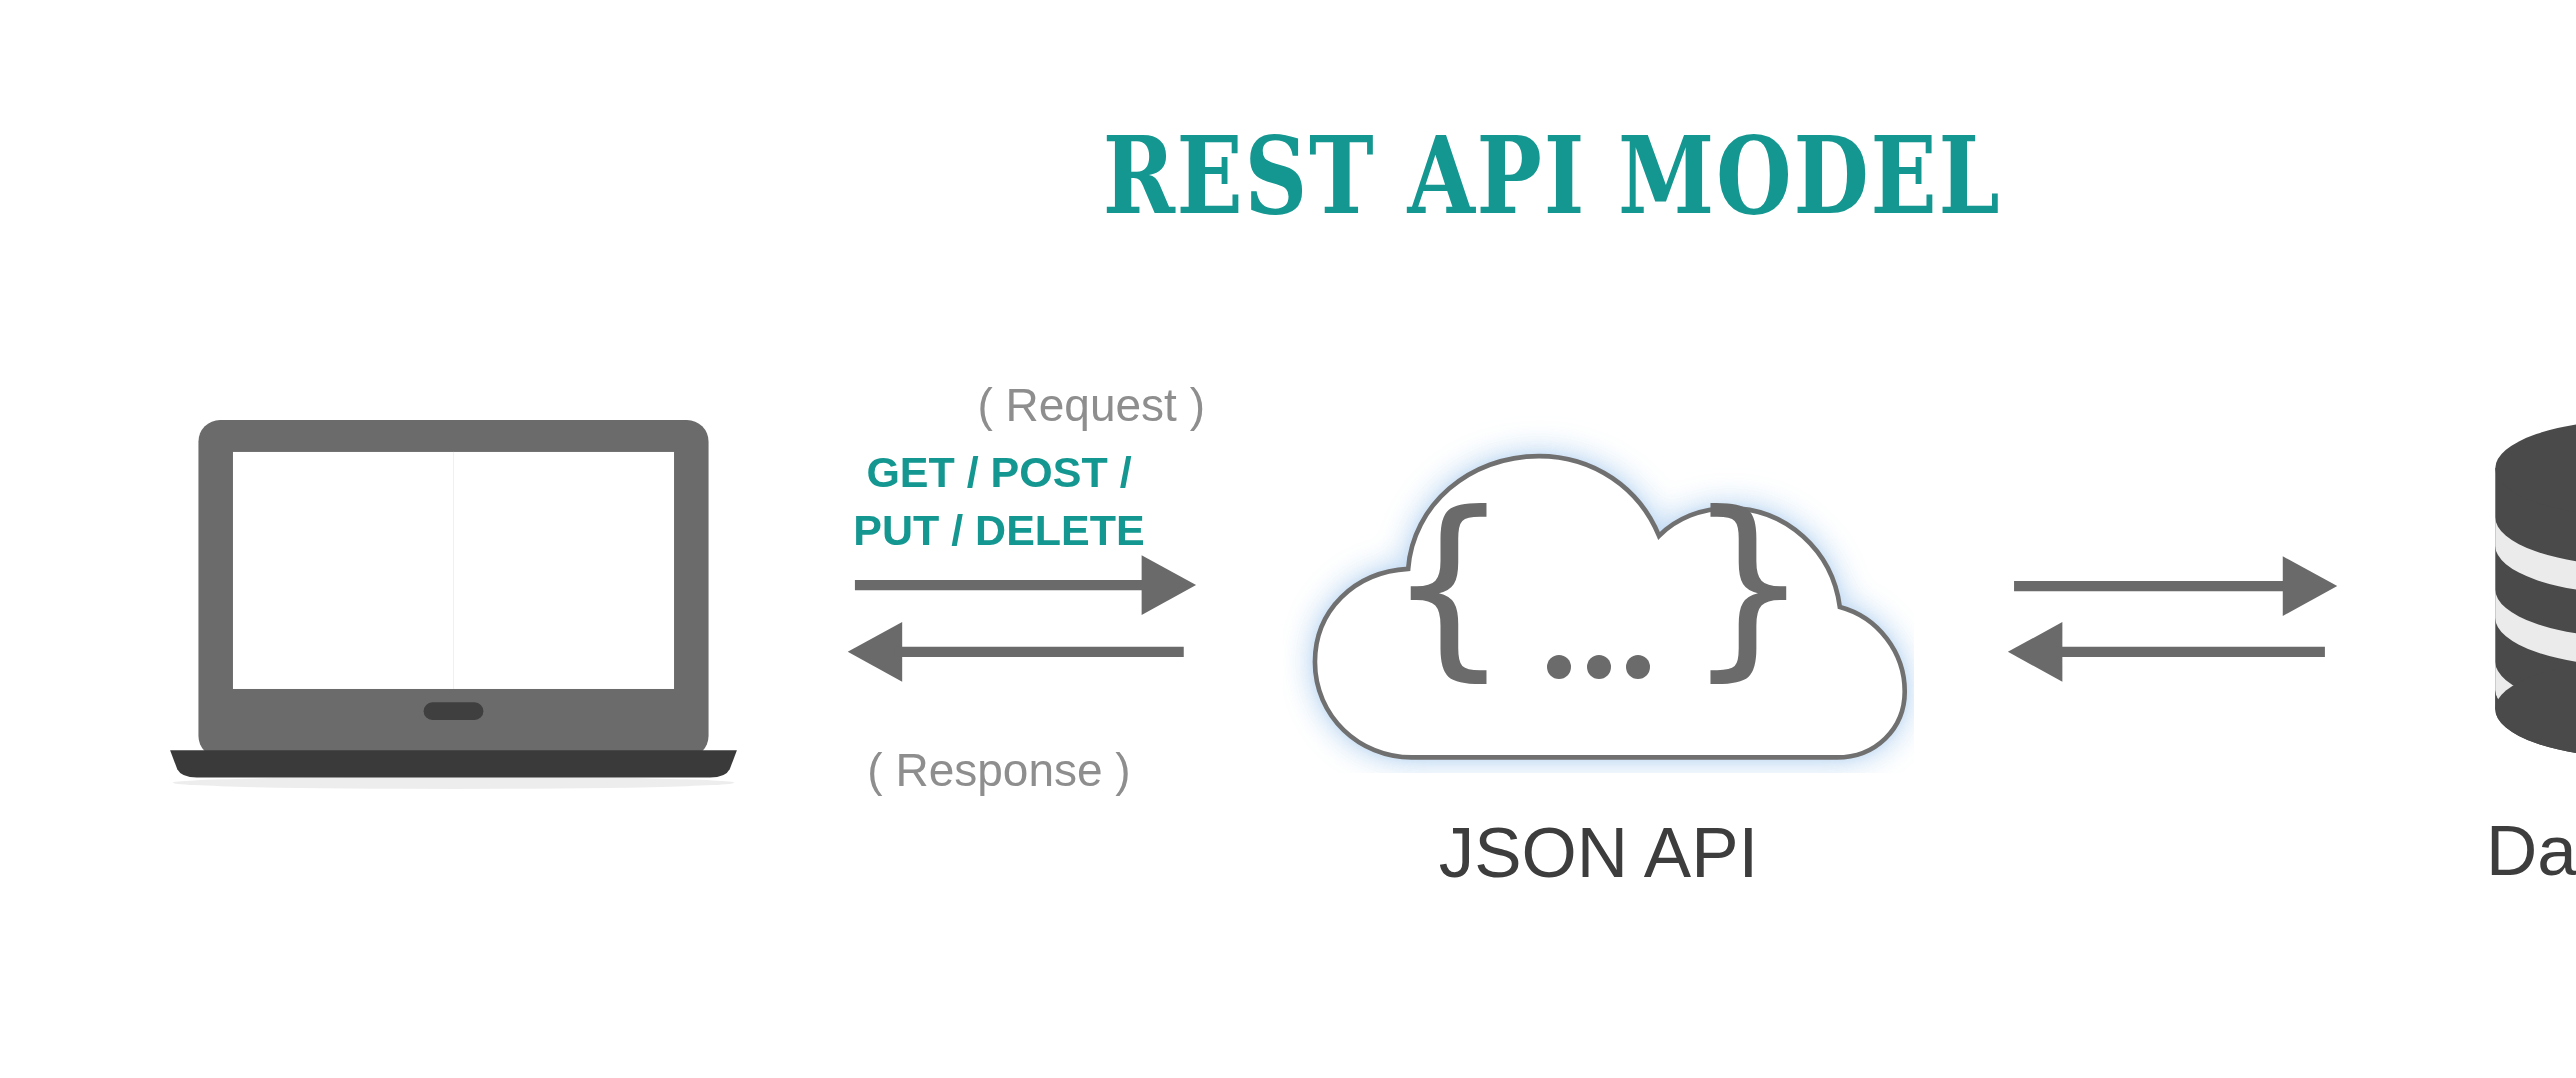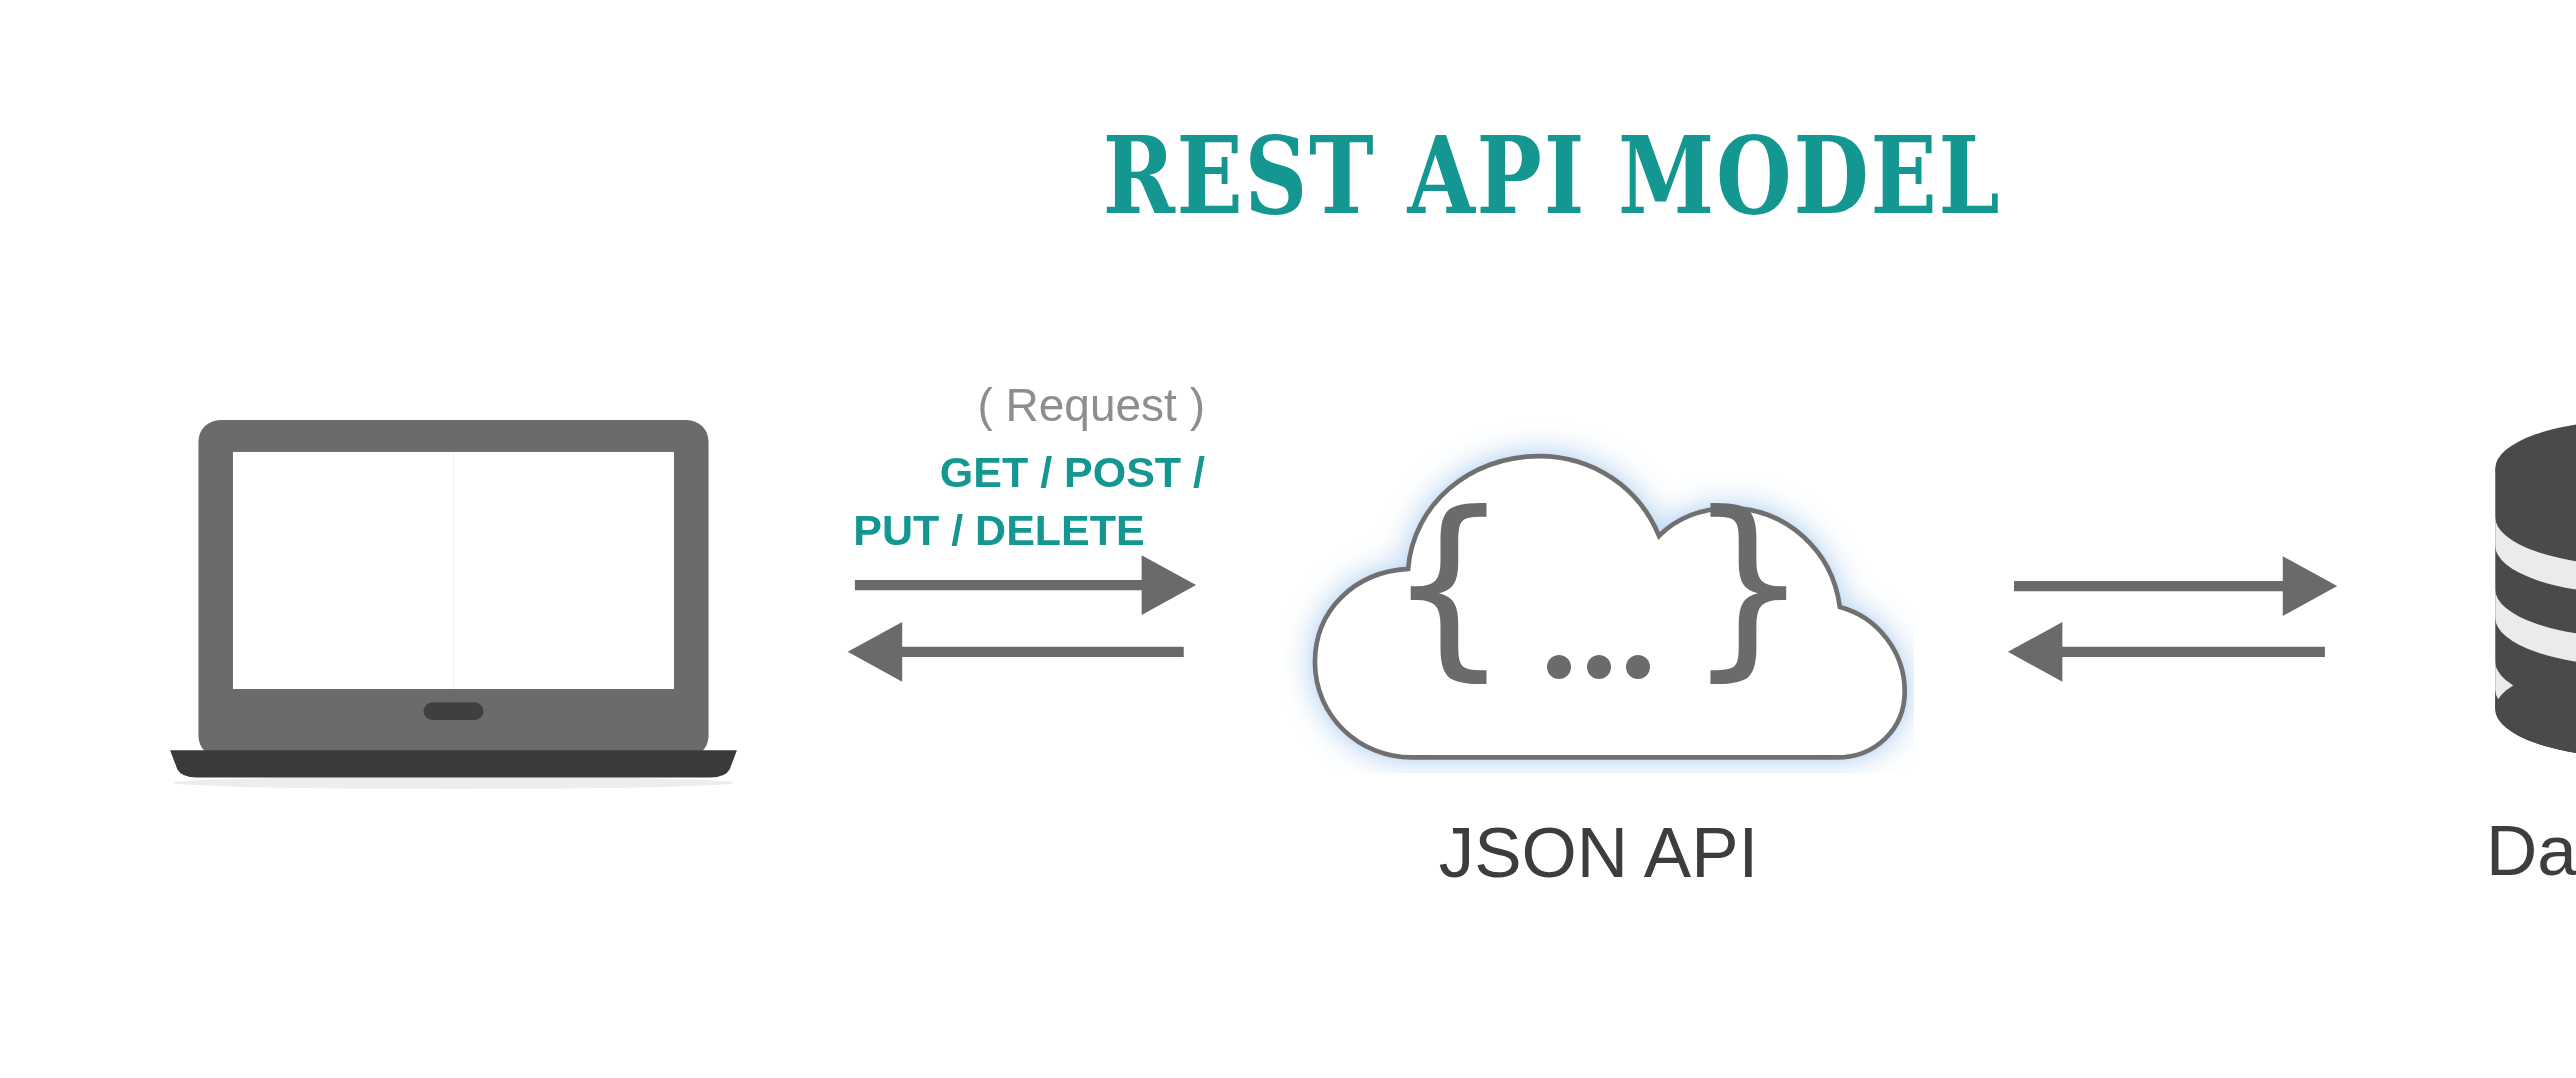--- a/index.html
+++ b/index.html
@@ -24,21 +24,21 @@
     color:var(--label-dark); font-weight:400;
   }
   .client-label{left:170px; width:567px; top:819px;}
   .api-label{left:1283px; width:631px; top:817px;}
   .db-label{left:2486px; width:299px; top:815px;}
 
   .caption{position:absolute; left:793px; width:412px; text-align:center; line-height:1;}
   .cap-gray{font-size:46px; color:var(--caption-gray); font-weight:400;}
   .cap-teal{font-size:43px; color:var(--teal); font-weight:700;}
   .cap-request{top:382px;text-align:right;}
-  .cap-m1{top:451px;text-align:right;}
+  .cap-m1{top:451px;}
   .cap-m2{top:509px;}
   .cap-json{top:682px;}
   .cap-response{top:747px;}
 
   svg{position:absolute; display:block;}
   .svg-laptop{left:170px; top:420px;}
   .svg-cloud{left:1283px; top:407px;}
   .svg-db{left:2486px; top:410px;}
   .svg-arrows-left{left:840px; top:545px;}
   .svg-arrows-right{left:1999px; top:545px;}
@@ -82,20 +82,21 @@
     <rect class="laptop-screen" x="122" y="62" width="856" height="460"></rect>
     <rect x="549" y="62" width="2" height="460" fill="#f0f0f0"></rect>
     <rect class="laptop-latch" x="492" y="548" width="116" height="34" rx="17"></rect>
     <ellipse class="laptop-shadow" cx="550" cy="704" rx="545" ry="12"></ellipse>
     <path class="laptop-base" d="M 0 641 L 1100 641 L 1086 678 Q 1078 694 1048 694 L 52 694 Q 22 694 14 678 Z"></path>
   </svg>
 
   <div class="caption cap-gray cap-request">( Request )</div>
   <div class="caption cap-teal cap-m1">GET / POST /</div>
   <div class="caption cap-teal cap-m2">PUT / DELETE</div>
+  <div class="caption cap-gray cap-response">( Response )</div>
 
   <svg class="svg-arrows-left" width="371" height="149" viewBox="0 0 720 290">
     <g>
       <line class="arrow-line" x1="28" y1="78" x2="592" y2="78"></line>
       <polygon class="arrow-head" points="586,20 692,78 586,136"></polygon>
     </g>
     <g>
       <polygon class="arrow-head" points="120,150 120,266 14,208"></polygon>
       <line class="arrow-line" x1="106" y1="208" x2="668" y2="208"></line>
     </g>

